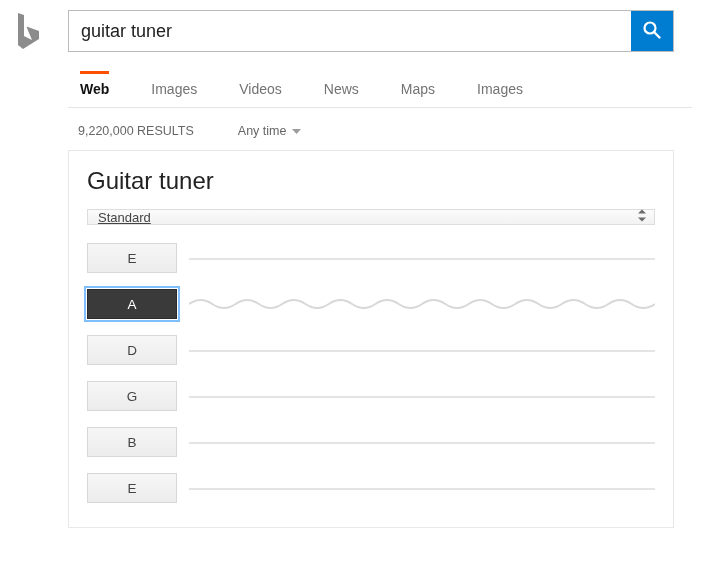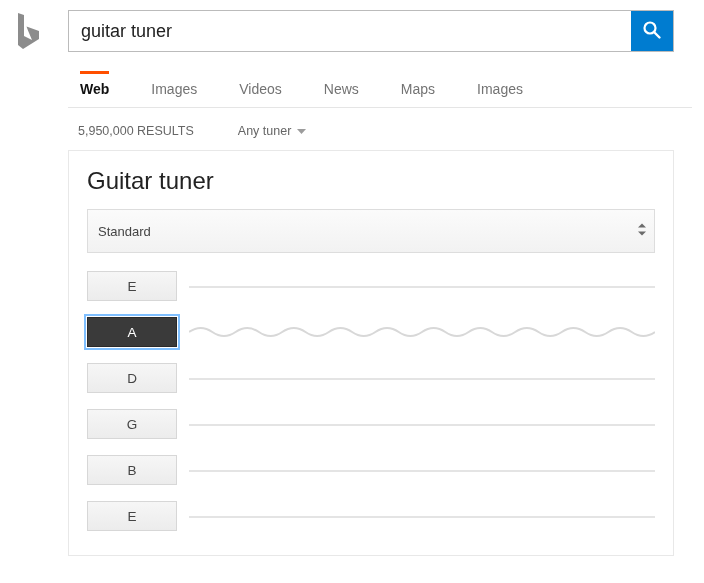--- a/index.html
+++ b/index.html
@@ -103,28 +103,29 @@
     font-size: 24px;
     font-weight: 400;
     color: #222;
     margin-bottom: 14px;
   }
   .tuning-select {
     position: relative;
     width: 100%;
     border: 1px solid #ddd;
     background: linear-gradient(#fbfbfb,#f2f2f2);
-    height: 44px;
+    height: 16px;
     display: flex;
     align-items: center;
     padding: 0 10px;
     font-size: 13px;
     cursor: pointer;
     margin-bottom: 18px;
     color: #444;
+    text-decoration: underline;
   }
   .chevrons {
     position: absolute;
     right: 8px;
     top: 50%;
     transform: translateY(-50%);
     color: #666;
   }
   
   .strings {
@@ -198,23 +199,23 @@
     <div class="tabs">
       <div class="tab active">Web</div>
       <div class="tab">Images</div>
       <div class="tab">Videos</div>
       <div class="tab">News</div>
       <div class="tab">Maps</div>
       <div class="tab">Images</div>
     </div>
 
     <div class="meta-row">
-      <span>5,950,000 RESULTS</span>
+      <span>9,220,000 RESULTS</span>
       <span class="anytime">
-        <span>Any tuner</span>
+        <span>Any time</span>
         <span>
           <svg width="9" height="6" viewBox="0 0 9 6">
               <path d="M0 0 L4.5 5 L9 0 Z" fill="#9c9c9c"></path>
             </svg>
         </span>
       </span>
     </div>
 
     <div class="card">
       <h2 class="card-title">Guitar tuner</h2>

